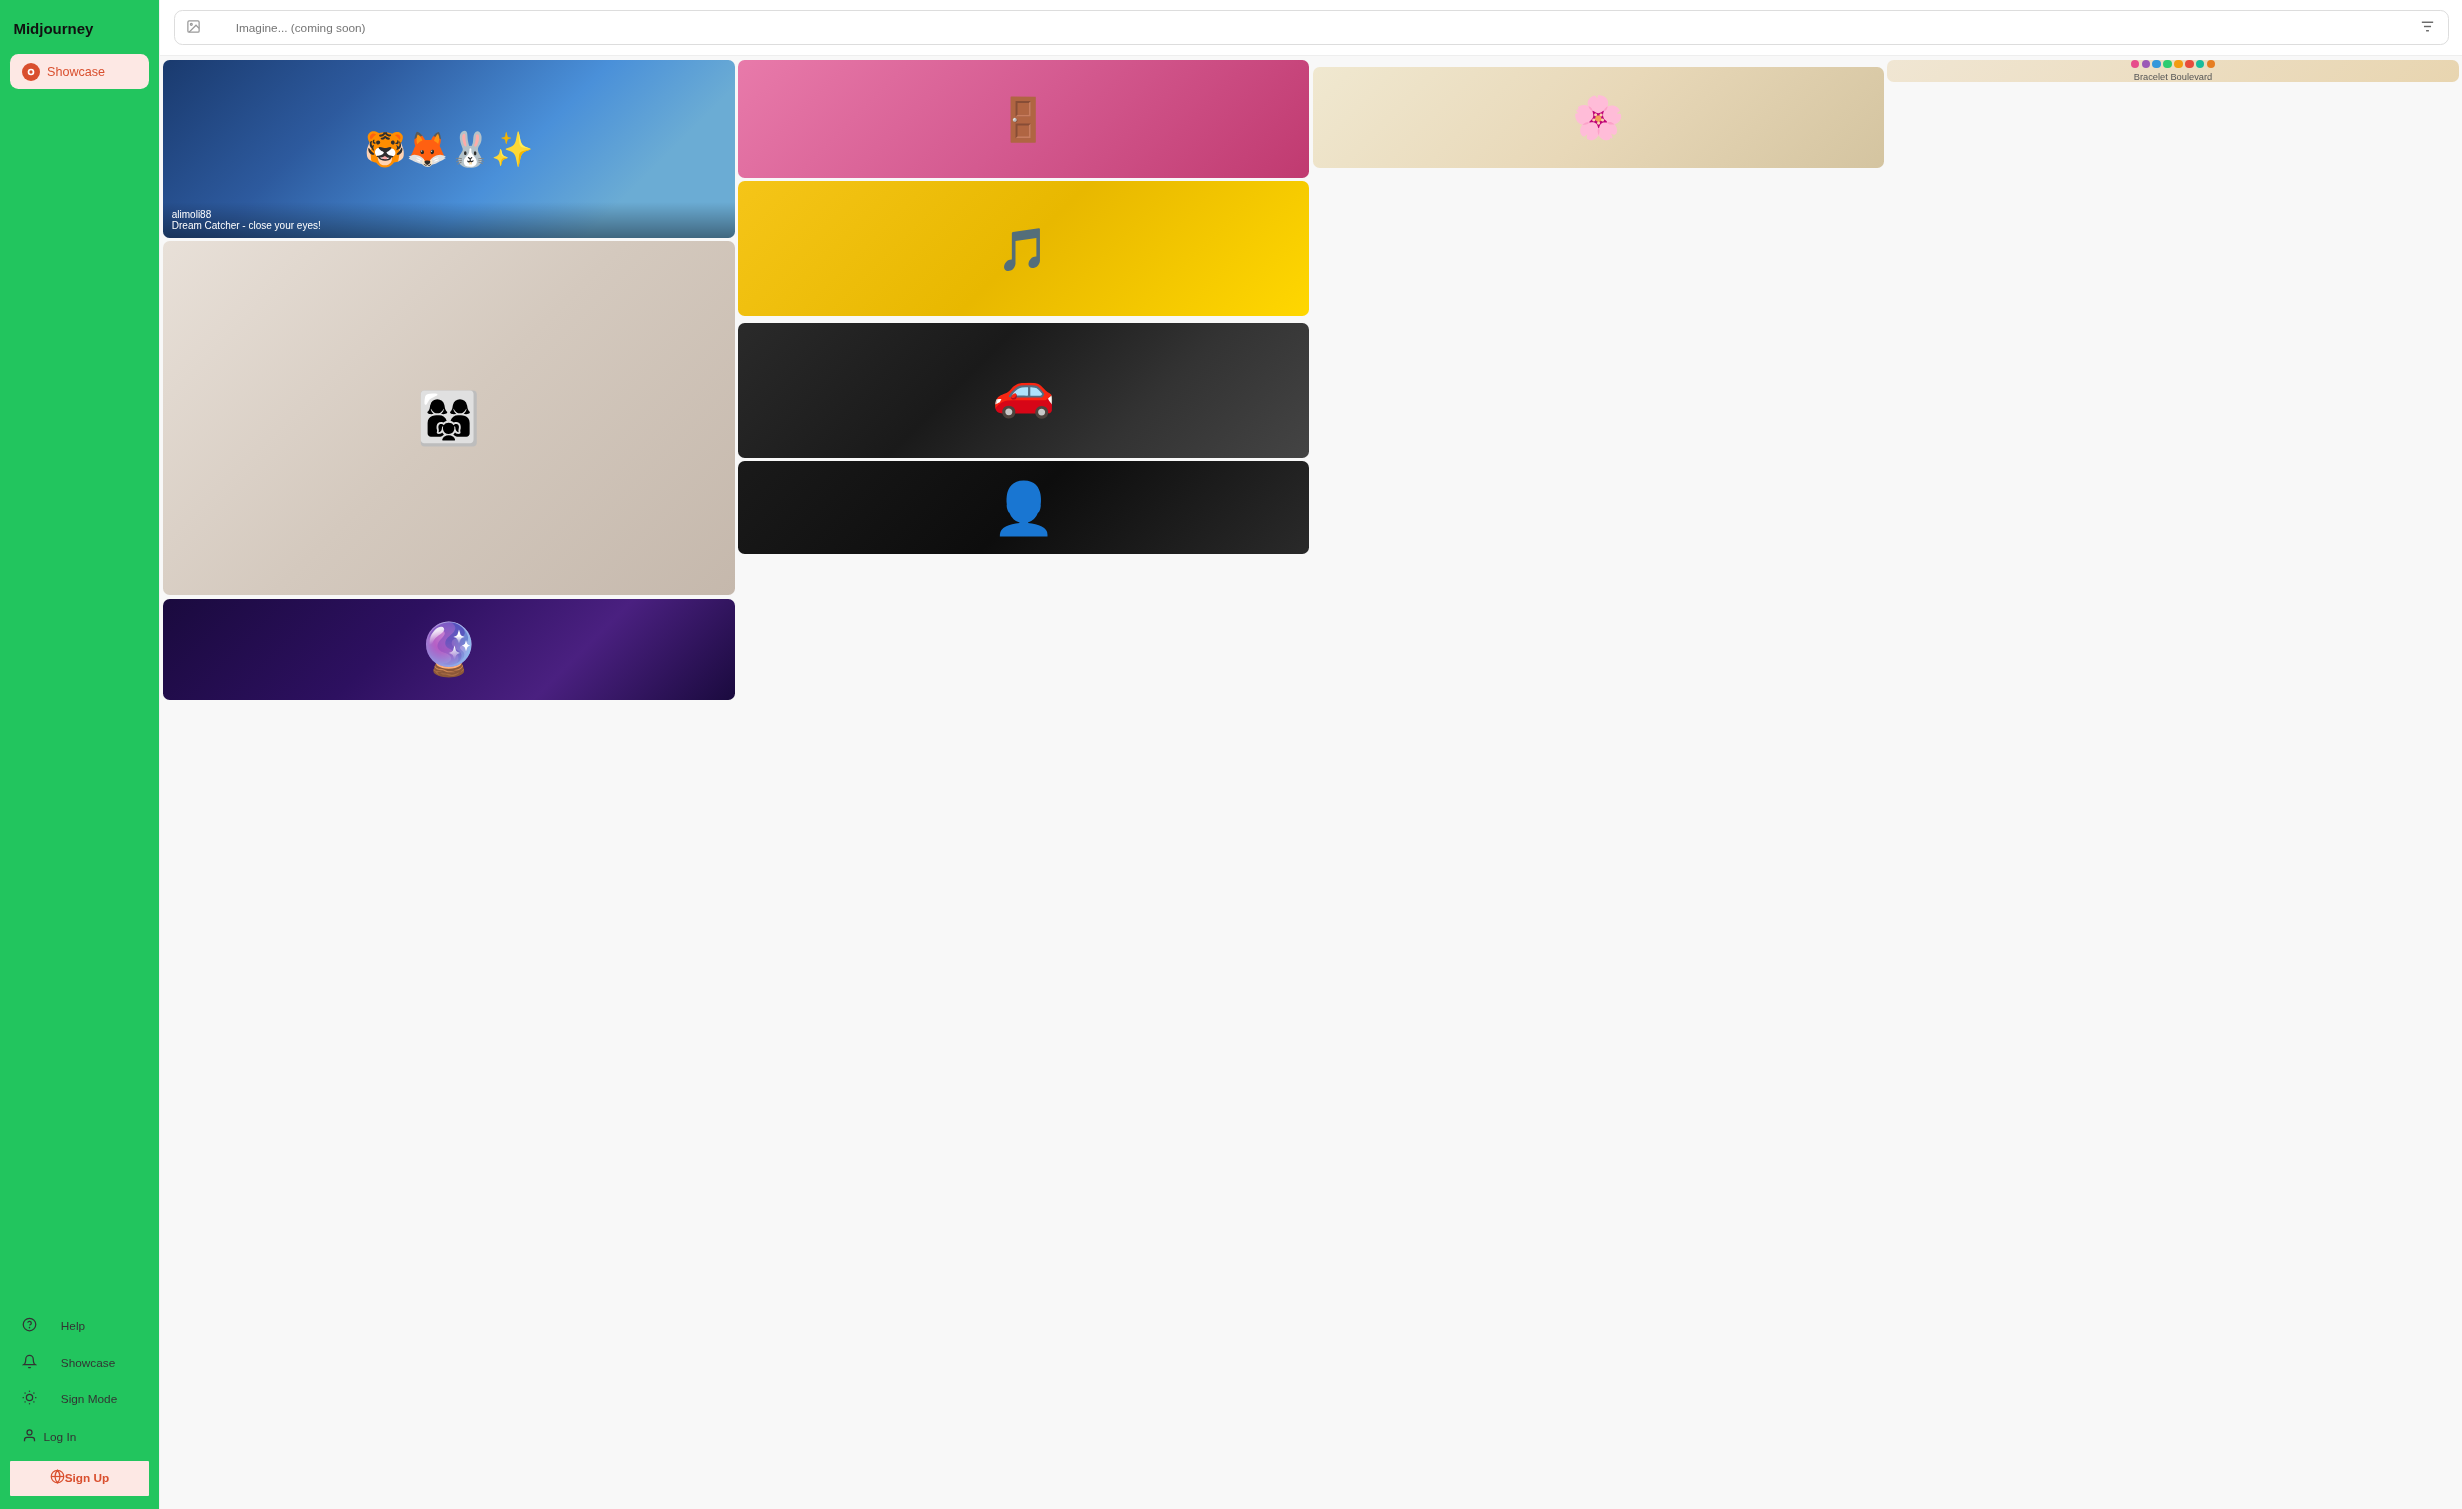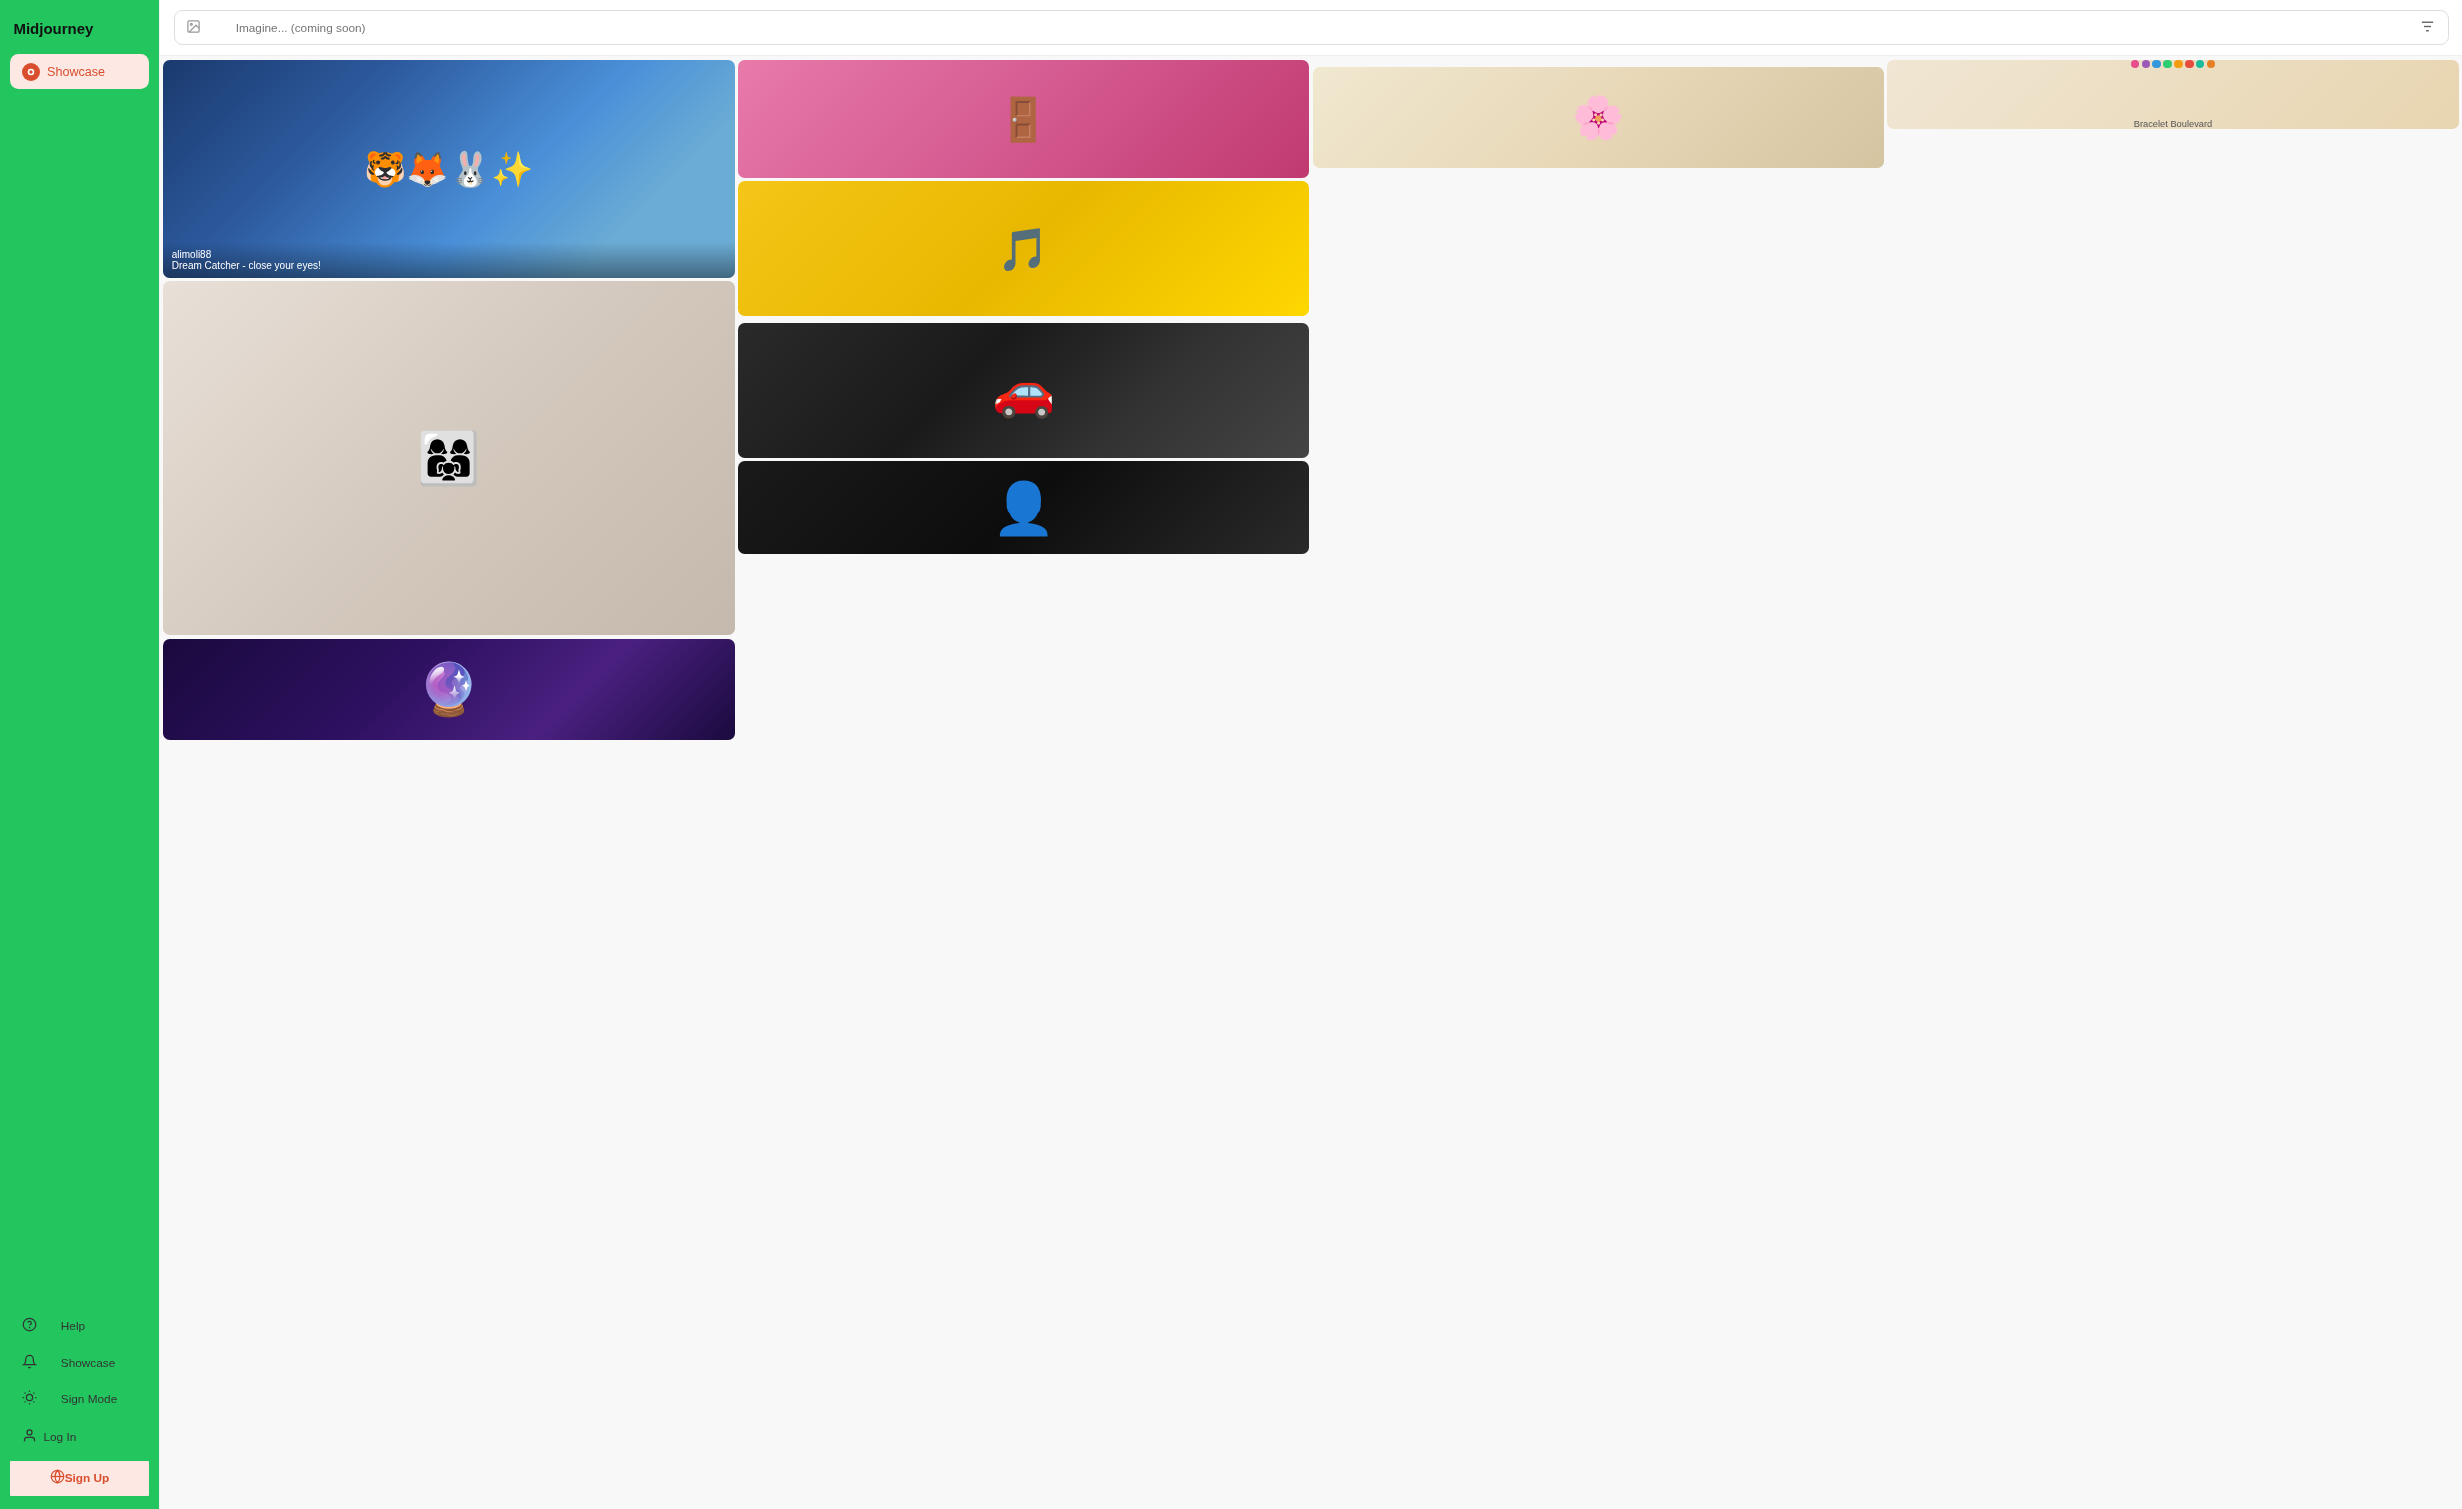--- a/index.html
+++ b/index.html
@@ -156,21 +156,21 @@
     .gallery-item {
       width: 100%;
       border-radius: 6.7px;
       overflow: hidden;
       background: #ddd;
       position: relative;
       cursor: pointer;
     }
 
     
-    .h-220 { height: 218px; }
+    .h-220 { height: 178px; }
     .h-160 { height: 135px; }
     .h-420 { height: 354px; }
     .h-120 { height: 101px; }
     .h-110 { height: 93px; }
     .h-140 { height: 118px; }
 
     
     .item-overlay {
       position: absolute;
       bottom: 0;
@@ -567,21 +567,21 @@
             <div style="display:flex;gap:2.5px;flex-wrap:wrap;justify-content:center;">
               <span style="width:8.4px;height:8.4px;border-radius:50%;background:#e74c8b;display:inline-block;"></span>
               <span style="width:8.4px;height:8.4px;border-radius:50%;background:#9b59b6;display:inline-block;"></span>
               <span style="width:8.4px;height:8.4px;border-radius:50%;background:#3498db;display:inline-block;"></span>
               <span style="width:8.4px;height:8.4px;border-radius:50%;background:#2ecc71;display:inline-block;"></span>
               <span style="width:8.4px;height:8.4px;border-radius:50%;background:#f39c12;display:inline-block;"></span>
               <span style="width:8.4px;height:8.4px;border-radius:50%;background:#e74c3c;display:inline-block;"></span>
               <span style="width:8.4px;height:8.4px;border-radius:50%;background:#1abc9c;display:inline-block;"></span>
               <span style="width:8.4px;height:8.4px;border-radius:50%;background:#e67e22;display:inline-block;"></span>
             </div>
-            <span style="font-size:9.3px;color:#555;font-weight:500;margin-top:47px;">Bracelet Boulevard</span>
+            <span style="font-size:9.3px;color:#555;font-weight:500;">Bracelet Boulevard</span>
           </div>
         </div>
         <div class="gallery-item img-kids-bikes h-165"></div>
         <div class="gallery-item img-cat-flowers h-375"></div>
         <div class="gallery-item img-gray-cat h-155"></div>
       </div>
 
     </div>
   </div>
 </main>

